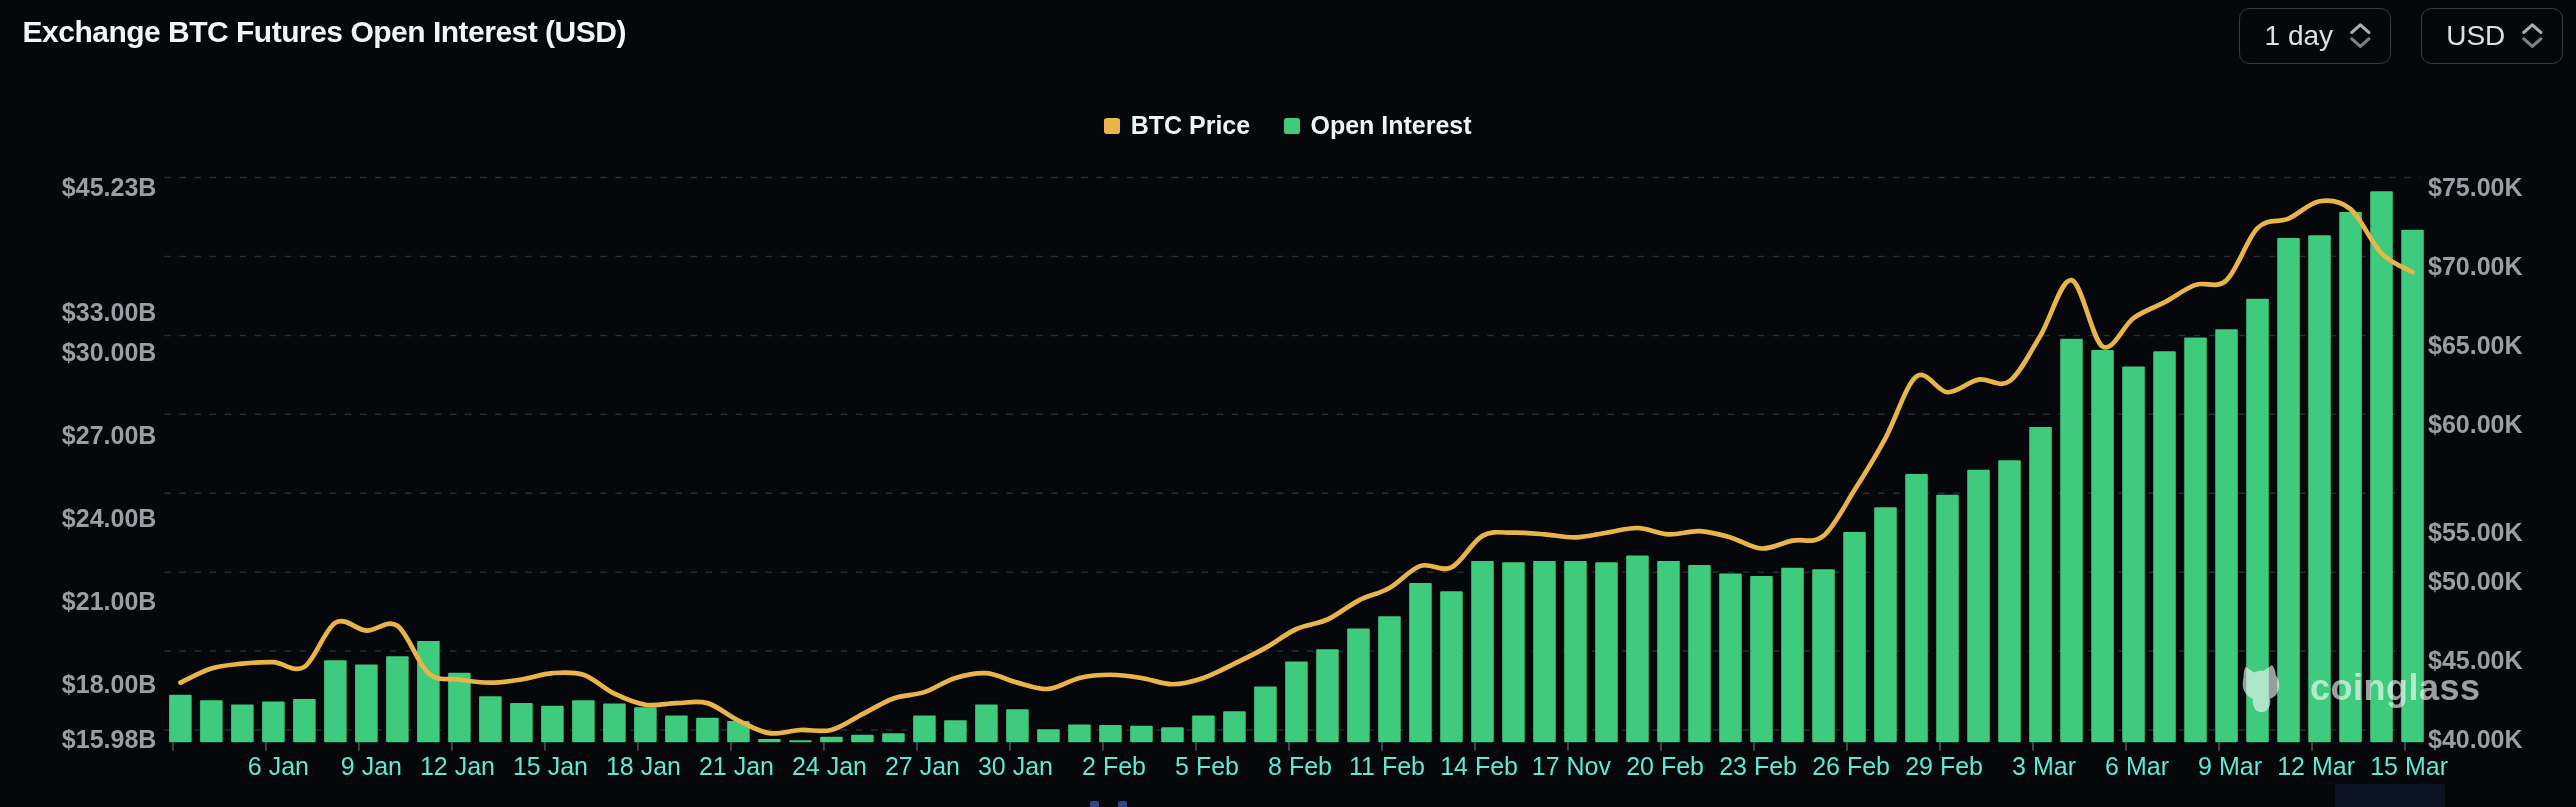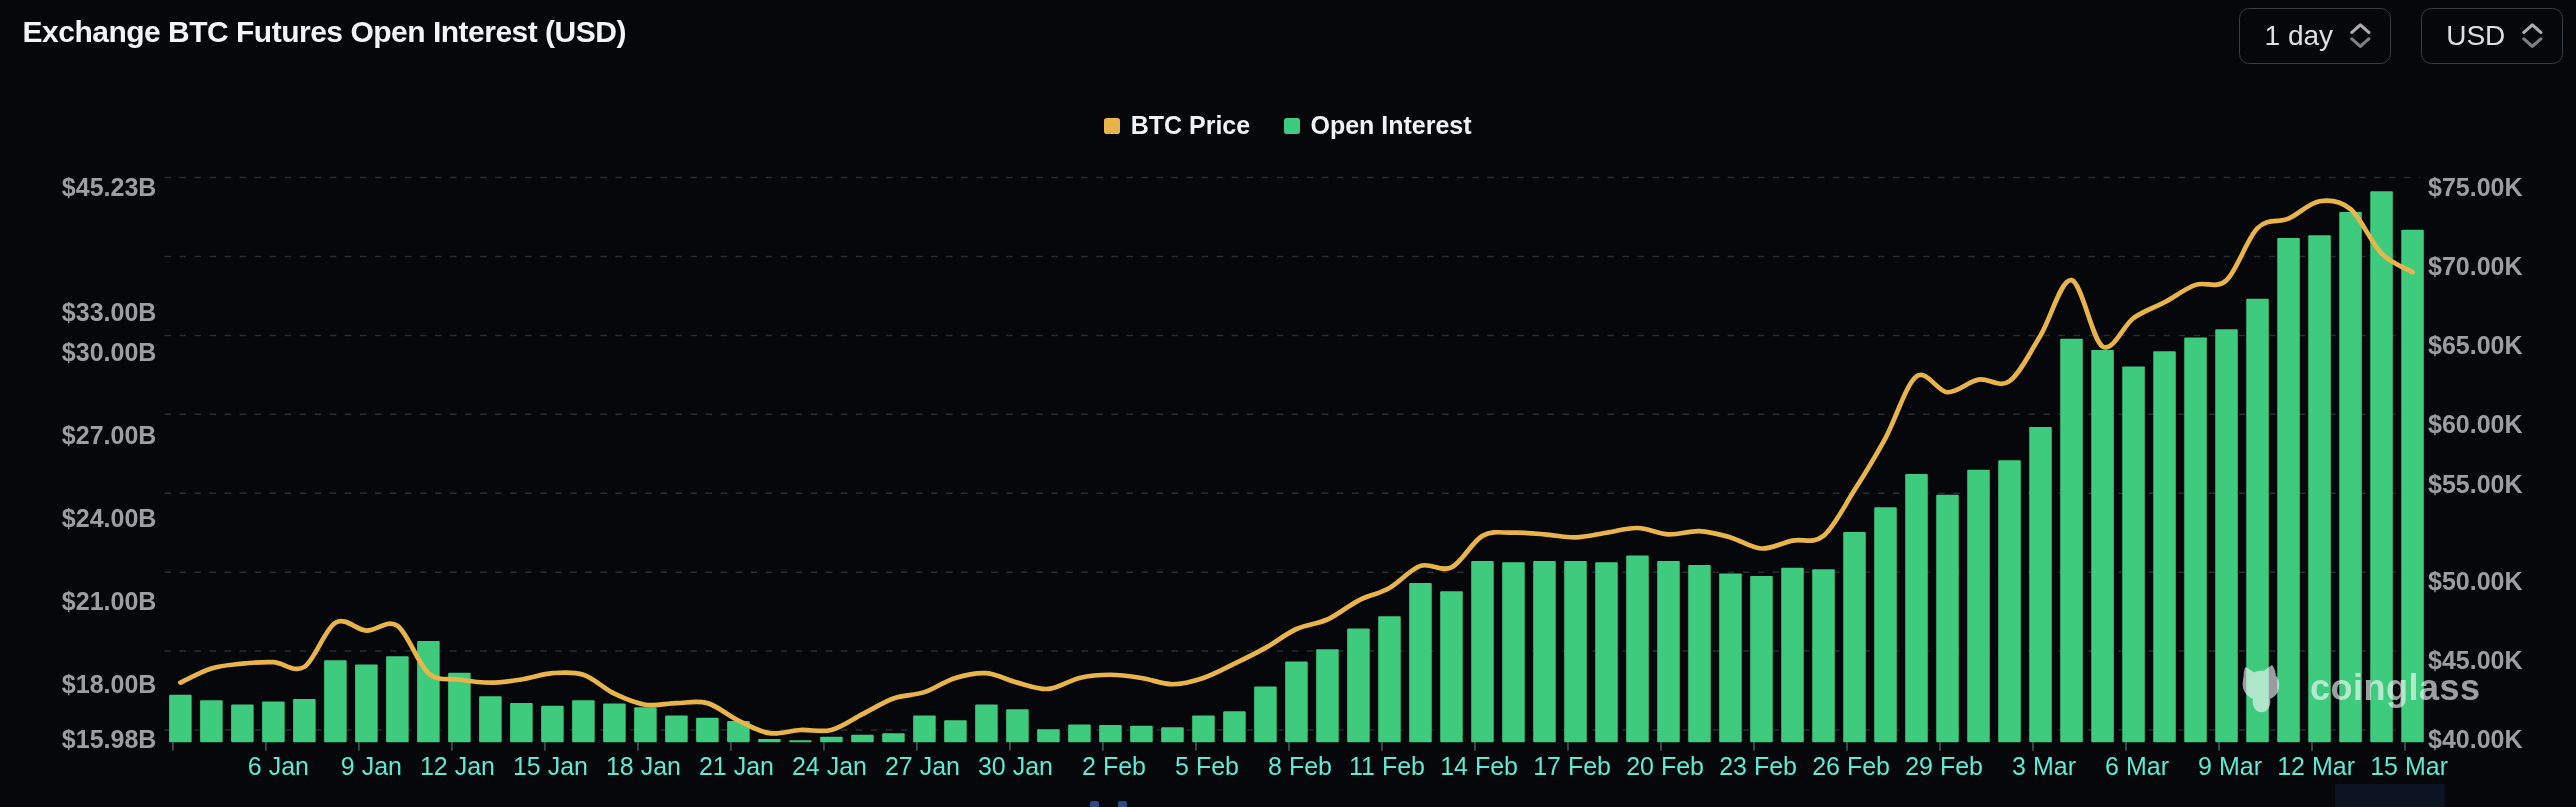--- a/index.html
+++ b/index.html
@@ -181,39 +181,39 @@
     <div class="ylab left" style="top: 338px;">$30.00B</div>
     <div class="ylab left" style="top: 421px;">$27.00B</div>
     <div class="ylab left" style="top: 504px;">$24.00B</div>
     <div class="ylab left" style="top: 587px;">$21.00B</div>
     <div class="ylab left" style="top: 670px;">$18.00B</div>
     <div class="ylab left" style="top: 725px;">$15.98B</div>
     <div class="ylab right" style="top: 173px; text-align: center;">$75.00K</div>
     <div class="ylab right" style="top: 252px;">$70.00K</div>
     <div class="ylab right" style="top: 331px;">$65.00K</div>
     <div class="ylab right" style="top: 410px;">$60.00K</div>
-    <div class="ylab right" style="top: 470px; text-align: center;">$55.00K</div>
+    <div class="ylab right" style="top: 518px; text-align: center;">$55.00K</div>
     <div class="ylab right" style="top: 567px;">$50.00K</div>
     <div class="ylab right" style="top: 646px;">$45.00K</div>
     <div class="ylab right" style="top: 725px;">$40.00K</div>
     <div class="xlab" style="left: 177px;">6 Jan</div>
     <div class="xlab" style="left: 270px;">9 Jan</div>
     <div class="xlab" style="left: 363px;">12 Jan</div>
     <div class="xlab" style="left: 456px;">15 Jan</div>
     <div class="xlab" style="left: 549px;">18 Jan</div>
     <div class="xlab" style="left: 642px;">21 Jan</div>
     <div class="xlab" style="left: 735px;">24 Jan</div>
     <div class="xlab" style="left: 828px;">27 Jan</div>
     <div class="xlab" style="left: 921px;">30 Jan</div>
     <div class="xlab" style="left: 1014px;">2 Feb</div>
     <div class="xlab" style="left: 1107px;">5 Feb</div>
     <div class="xlab" style="left: 1200px;">8 Feb</div>
     <div class="xlab" style="left: 1293px;">11 Feb</div>
     <div class="xlab" style="left: 1386px;">14 Feb</div>
-    <div class="xlab" style="left: 1479px;">17 Feb</div>
+    <div class="xlab" style="left: 1479px;">17 Nov</div>
     <div class="xlab" style="left: 1572px;">20 Feb</div>
     <div class="xlab" style="left: 1665px;">23 Feb</div>
     <div class="xlab" style="left: 1758px;">26 Feb</div>
     <div class="xlab" style="left: 1851px;">29 Feb</div>
     <div class="xlab" style="left: 1944px;">3 Mar</div>
     <div class="xlab" style="left: 2037px;">6 Mar</div>
     <div class="xlab" style="left: 2130px;">9 Mar</div>
     <div class="xlab" style="left: 2223px;">12 Mar</div>
     <div class="xlab" style="left: 2316px;">15 Mar</div>
   </div>

